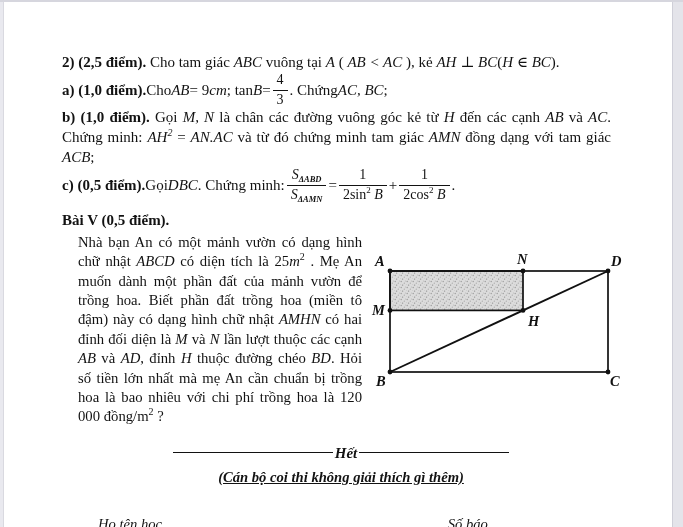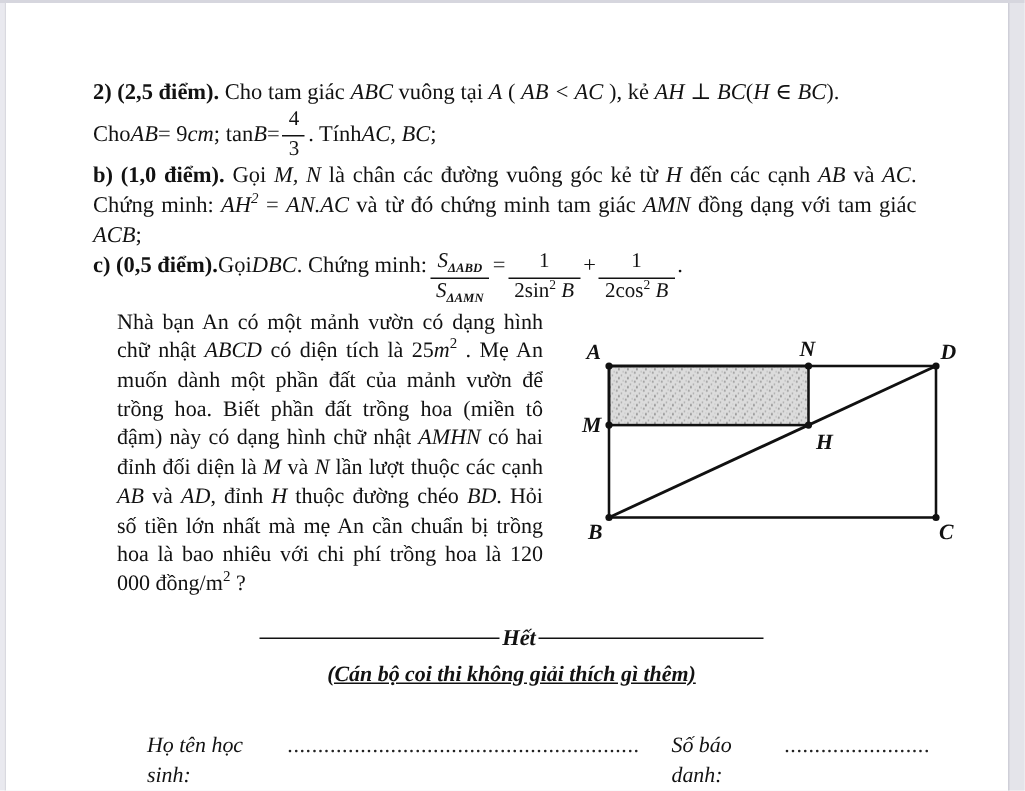--- a/index.html
+++ b/index.html
@@ -17,34 +17,34 @@
   }
   .content{
     padding:50px 52px 0 58px;
     font-size:15px;line-height:20px;
   }
   .it{font-style:italic;}
   .bd{font-weight:bold;}
   p.line{margin:0;}
   .mt-a{margin-top:9px;display:flex;align-items:center;flex-wrap:wrap;}
   .mt-b{margin-top:5px;max-width:549px;text-align:justify;}
-  .mt-c{margin-top:3px;display:flex;flex-wrap:wrap;}
+  .mt-c{margin-top:3px;display:flex;align-items:center;flex-wrap:wrap;}
   .heading{margin:7px 0 0 0;font-weight:bold;}
   sup{font-size:10px;line-height:0;vertical-align:super;}
   sub{font-size:9px;line-height:0;vertical-align:-3px;}
   .frac{
     display:inline-block;text-align:center;vertical-align:middle;
     font-size:14px;line-height:1.05;margin:0 2px;
   }
   .frac .num{display:block;border-bottom:1.3px solid #121212;padding:1px 4px 2px 4px;}
   .frac .den{display:block;padding:2px 4px 0 4px;}
   .frac sub{font-size:8.5px;font-weight:bold;}
   .frac sup{font-size:9px;}
   
-  .bai5-row{display:flex;margin-top:3px;gap:16px;}
+  .bai5-row{display:flex;margin-top:3px;}
   .para{
     width:284px;margin-left:16px;flex:0 0 auto;
     font-size:14.7px;line-height:19.4px;text-align:justify;
   }
   .fig-col{flex:0 0 auto;margin-left:8px;margin-top:11px;}
   .fig-col svg{display:block;}
   
   .het-row{
     display:flex;align-items:center;justify-content:center;
     margin-top:16px;
@@ -76,32 +76,33 @@
 </style>
 </head>
 <body>
 
 <div class="page">
   <div class="content">
 
     <p class="line"><span class="bd">2) (2,5 điểm).</span><span> Cho tam giác </span><span class="it">ABC</span><span> vuông tại </span><span class="it">A</span><span> ( </span><span class="it">AB &lt; AC</span><span> ), kẻ  </span><span class="it">AH</span><span> ⊥ </span><span class="it">BC</span><span>(</span><span class="it">H</span><span> ∈ </span><span class="it">BC</span><span>).</span></p>
 
     <p class="line mt-a">
+        <span class="bd">a) (1,0 điểm).</span>
         <span> Cho  </span>
         <span class="it">AB</span>
         <span> = 9</span>
         <span class="it">cm</span>
         <span>; tan </span>
         <span class="it">B</span>
         <span> = </span>
         <span class="frac">
           <span class="num"><span>4</span></span>
           <span class="den"><span>3</span></span>
         </span>
-        <span> . Tính </span>
+        <span> . Chứng </span>
         <span class="it">AC, BC</span>
         <span>;</span>
       </p>
 
     <p class="line mt-b"><span class="bd">b) (1,0 điểm).</span><span> Gọi </span><span class="it">M, N</span><span> là chân các đường vuông góc kẻ từ </span><span class="it">H</span><span> đến các cạnh </span><span class="it">AB</span><span> và </span><span class="it">AC</span><span>. Chứng minh: </span><span class="it">AH</span><sup class="it">2</sup><span> = </span><span class="it">AN.AC</span><span>  và từ đó chứng minh tam giác </span><span class="it">AMN</span><span> đồng dạng với tam giác </span><span class="it">ACB</span><span>;</span></p>
 
     <p class="line mt-c">
         <span class="bd">c) (0,5 điểm).</span>
         <span> Gọi </span>
         <span class="it">D</span>
@@ -117,20 +118,21 @@
           <span class="den"><span>2sin</span><sup>2</sup><span class="it"> B</span></span>
         </span>
         <span> + </span>
         <span class="frac">
           <span class="num"><span>1</span></span>
           <span class="den"><span>2cos</span><sup>2</sup><span class="it"> B</span></span>
         </span>
         <span> .</span>
       </p>
 
+    <p class="heading">Bài V (0,5 điểm).</p>
 
     <div class="bai5-row">
       <div class="para"><span>Nhà bạn An có một mảnh vườn có dạng hình chữ nhật </span><span class="it">ABCD</span><span> có diện tích là 25</span><span class="it">m</span><sup>2</sup><span> . Mẹ An muốn dành một phần đất của mảnh vườn để trồng hoa. Biết phần đất trồng hoa (miền tô đậm) này có dạng hình chữ nhật </span><span class="it">AMHN</span><span> có hai đỉnh đối diện là </span><span class="it">M</span><span> và </span><span class="it">N</span><span>  lần lượt thuộc các cạnh </span><span class="it">AB</span><span> và </span><span class="it">AD</span><span>, đỉnh </span><span class="it">H</span><span> thuộc đường chéo </span><span class="it">BD</span><span>. Hỏi số tiền lớn nhất mà mẹ An cần chuẩn bị trồng hoa là bao nhiêu với chi phí trồng hoa là 120 000 đồng/m</span><sup>2</sup><span> ?</span></div>
 
       <div class="fig-col">
         <svg width="258" height="146" viewBox="0 0 258 146">
           <defs>
             <pattern id="speck" width="6" height="6" patternUnits="userSpaceOnUse">
               <rect width="6" height="6" fill="#dcdcdc"></rect>
               <circle cx="1.2" cy="1.5" r="0.7" fill="#9a9a9a"></circle>

